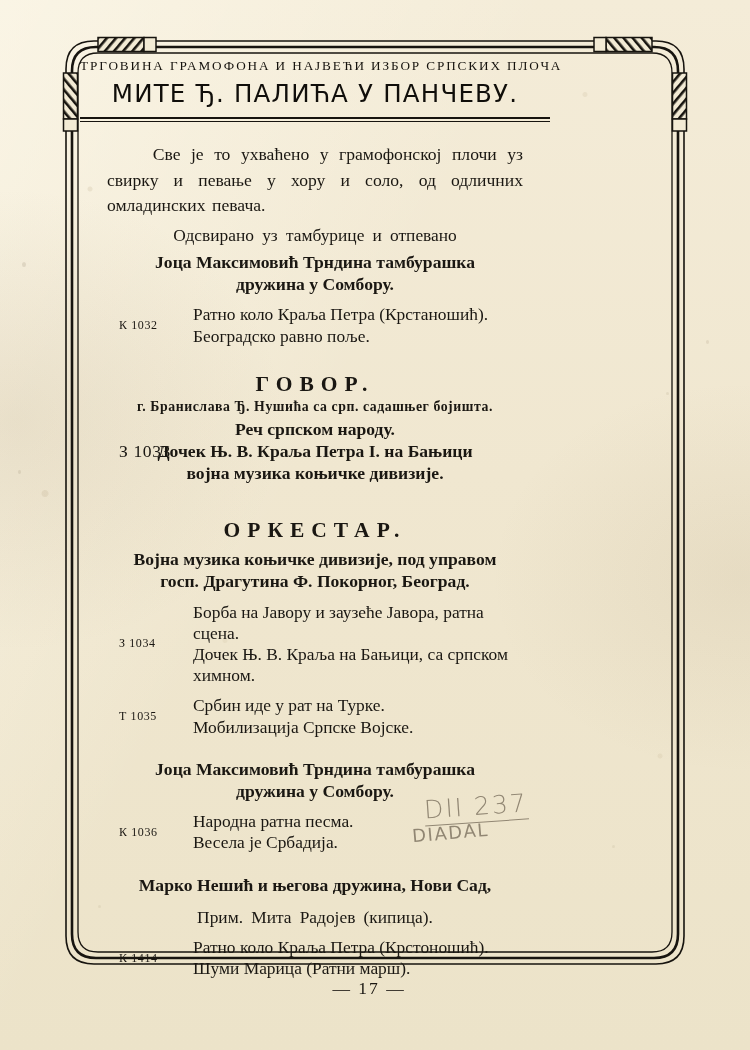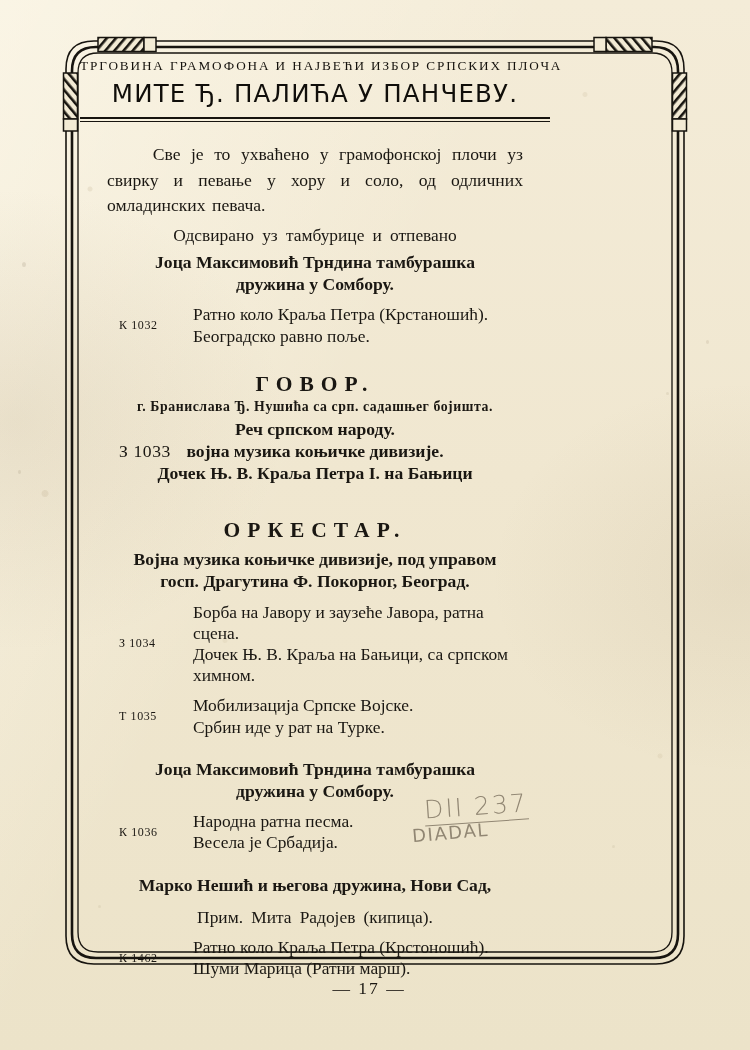--- a/index.html
+++ b/index.html
@@ -304,22 +304,22 @@
       </div>
     </div>
 
     <div>
       <div class="sec-title spaced">ГОВОР.</div>
       <div class="subtitle-small">г. Браниславa Ђ. Нушића са срп. садашњег бојишта.</div>
       <div class="entry-speech">
         <div>Реч српском народу.</div>
         <div style="position:relative;">
           <span class="cat-abs">З 1033</span>
+          <div>Дочек Њ. В. Краља Петра I. на Бањици</div>
           <div>војна музика коњичке дивизије.</div>
-          <div>Дочек Њ. В. Краља Петра I. на Бањици</div>
         </div>
       </div>
     </div>
 
     <div class="spacer-sm"></div>
     <div>
       <div class="sec-title spaced">ОРКЕСТАР.</div>
       <div class="subtitle-bold">
         <span>Војна музика коњичке дивизије, под управом</span><br>
         <span>госп. Драгутина Ф. Покорног, Београд.</span>
@@ -327,22 +327,22 @@
       <div class="entry">
         <div class="cat">З 1034</div>
         <div class="titles">
           <div class="t wrap">Борба на Јавору и заузеће Јавора, ратна сцена.</div>
           <div class="t wrap">Дочек Њ. В. Краља на Бањици, са српском химном.</div>
         </div>
       </div>
       <div class="entry">
         <div class="cat">Т 1035</div>
         <div class="titles">
+          <div class="t">Србин иде у рат на Турке.</div>
           <div class="t">Мобилизација Српске Војске.</div>
-          <div class="t">Србин иде у рат на Турке.</div>
         </div>
       </div>
     </div>
 
     <div class="spacer-md"></div>
     <div>
       <div class="subtitle-bold">
         <span>Јоца Максимовић Трндина тамбурашка</span><br>
         <span>дружина у Сомбору.</span>
       </div>
@@ -355,21 +355,21 @@
       </div>
     </div>
 
     <div class="spacer-md"></div>
     <div>
       <div class="subtitle-bold">
         <span>Марко Нешић и његова дружина, Нови Сад,</span>
       </div>
       <div class="subtitle-reg" style="margin-top:11px;">Прим. Мита Радојев (кипица).</div>
       <div class="entry">
-        <div class="cat">К 1462</div>
+        <div class="cat">К 1414</div>
         <div class="titles">
           <div class="t">Ратно коло Краља Петра (Крстоношић).</div>
           <div class="t">Шуми Марица (Ратни марш).</div>
         </div>
       </div>
     </div>
 
   </div>
 </div>
 

